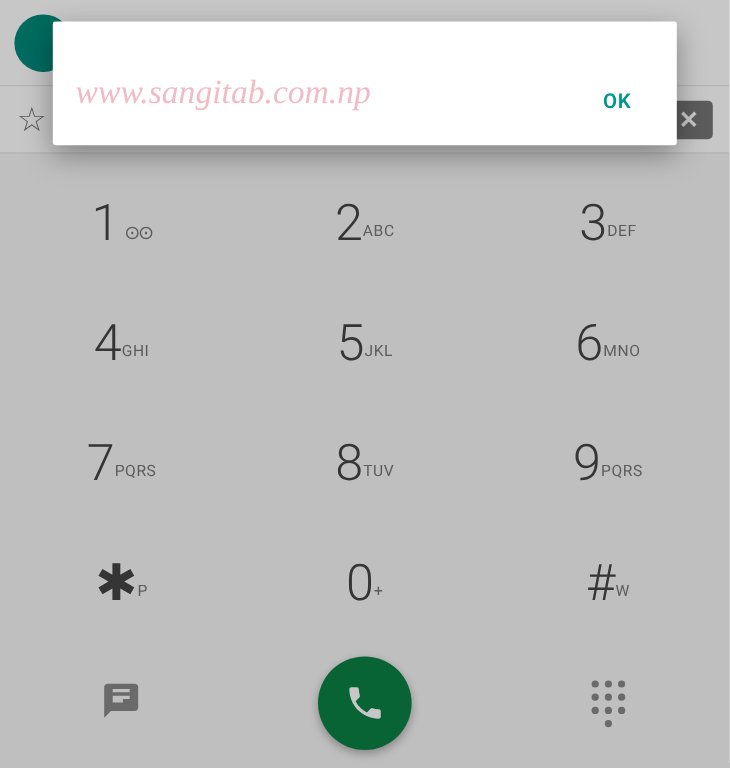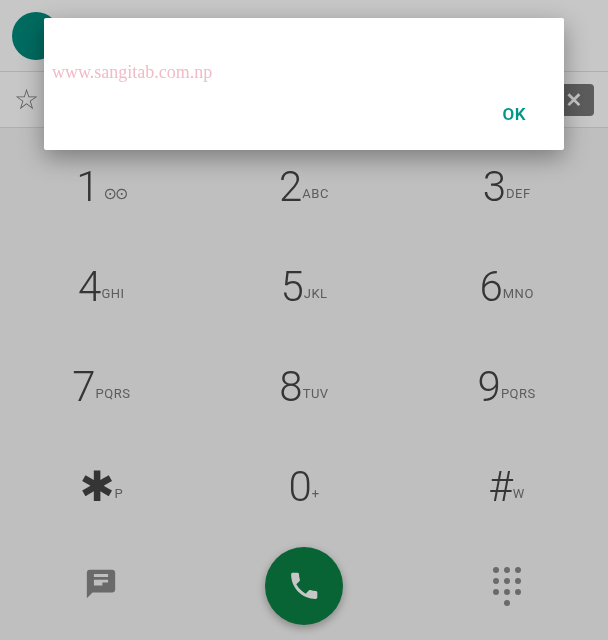--- a/index.html
+++ b/index.html
@@ -112,37 +112,38 @@
     padding: 28px 28px 18px 28px;
   }
   .dialog-msg {
     font-size: 19px;
     color: #555;
     line-height: 1.35;
   }
   .dialog-actions {
     display: flex;
     justify-content: flex-end;
-    margin-top: 50px;
+    margin-top: 21px;
     align-items: flex-end;
   }
   .ok-btn {
     color: #009688;
     font-weight: 600;
     font-size: 17px;
     padding: 8px 10px;
     letter-spacing: 0.5px;
   }
   .watermark {
     position: absolute;
-    top: 62px; left: 52px;
+    top: 62px; left: 63px;
     color: rgba(230,130,150,0.55);
-    font-size: 18px;
+    font-size: 28px;
     font-family: serif;
     pointer-events: none;
+    font-style: italic;
   }
 </style>
 </head>
 <body>
 
 <div class="app-bar">
   <div class="avatar"></div>
 </div>
 
 <div class="tabs">

